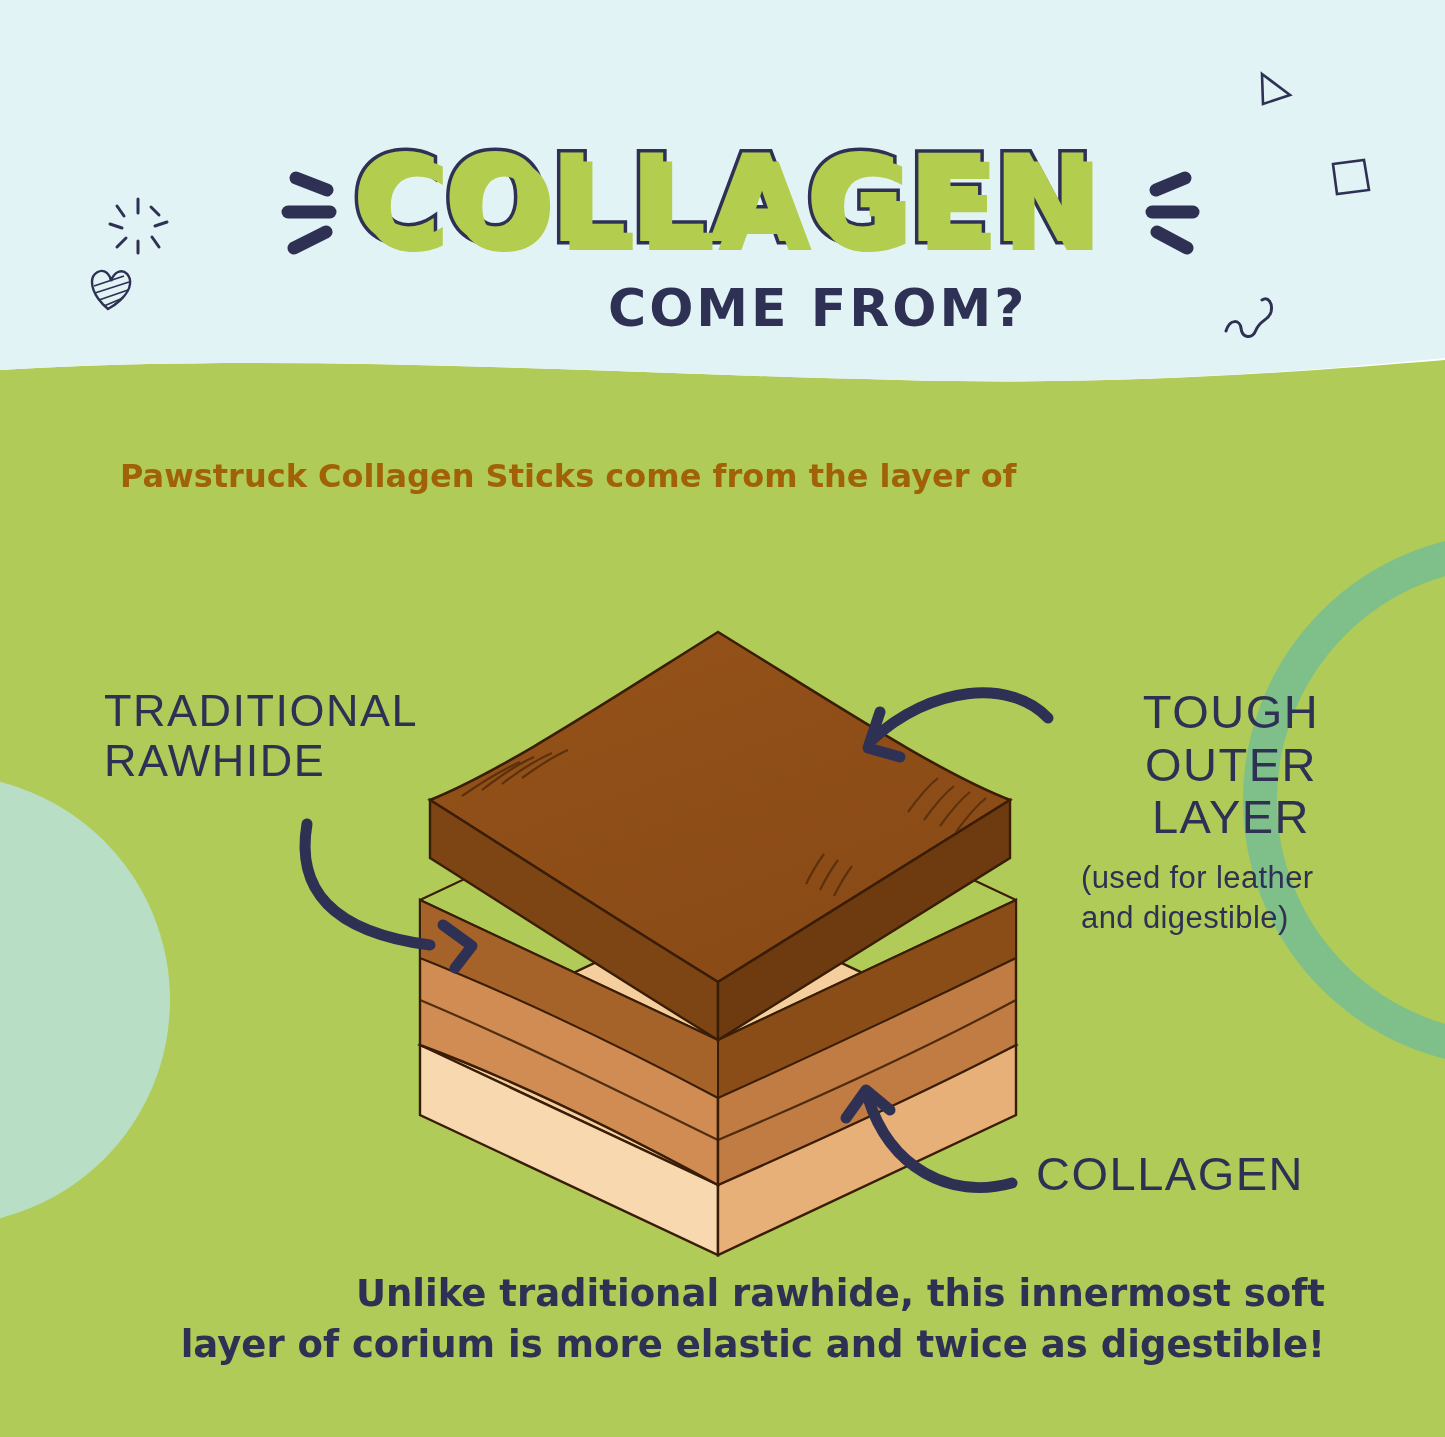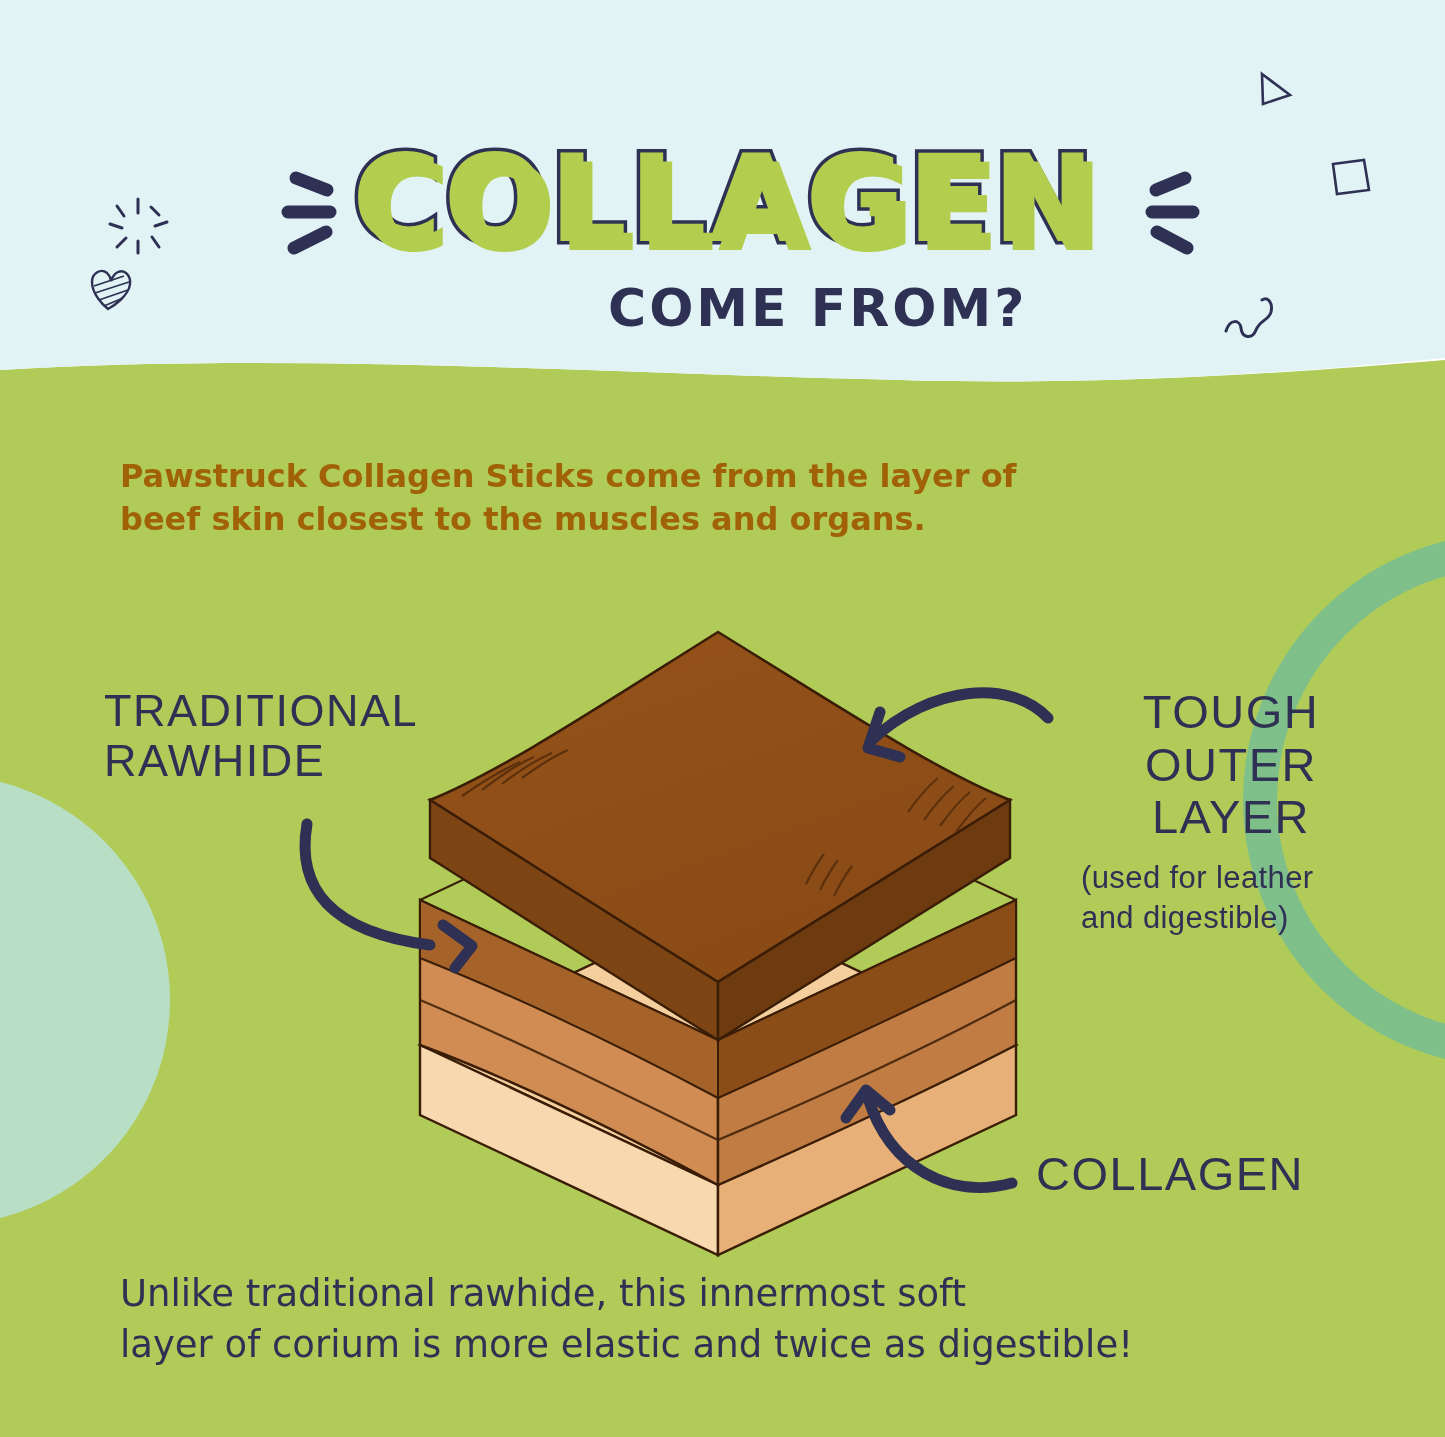--- a/index.html
+++ b/index.html
@@ -113,23 +113,23 @@
     color: #a16207;
     font-family: "DejaVu Sans", sans-serif;
     z-index: 6;
   }
 
   .outro-text {
     position: absolute;
     left: 120px;
     top: 1268px;
     width: 1205px;
-    text-align: left;
+    text-align: right;
     font-size: 37px;
-    font-weight: 400;
+    font-weight: 700;
     line-height: 1.38;
     color: #2E3153;
     font-family: "DejaVu Sans", sans-serif;
     z-index: 6;
   }
 
   
   .lbl {
     position: absolute;
     color: #2E3153;
@@ -344,21 +344,20 @@
     </svg>
 
     <div class="title-block">
       <div class="title-main">COLLAGEN</div>
       <div class="title-line3">COME FROM?</div>
     </div>
   </div>
 
   <div class="intro-text">
     <div>Pawstruck Collagen Sticks come from the layer of</div>
-    <div>beef skin closest to the muscles and organs.</div>
   </div>
 
   <div class="lbl lbl-rawhide">
     <div>TRADITIONAL</div>
     <div>RAWHIDE</div>
   </div>
 
   <div class="lbl lbl-tough">
     <div>TOUGH</div>
     <div>OUTER</div>

